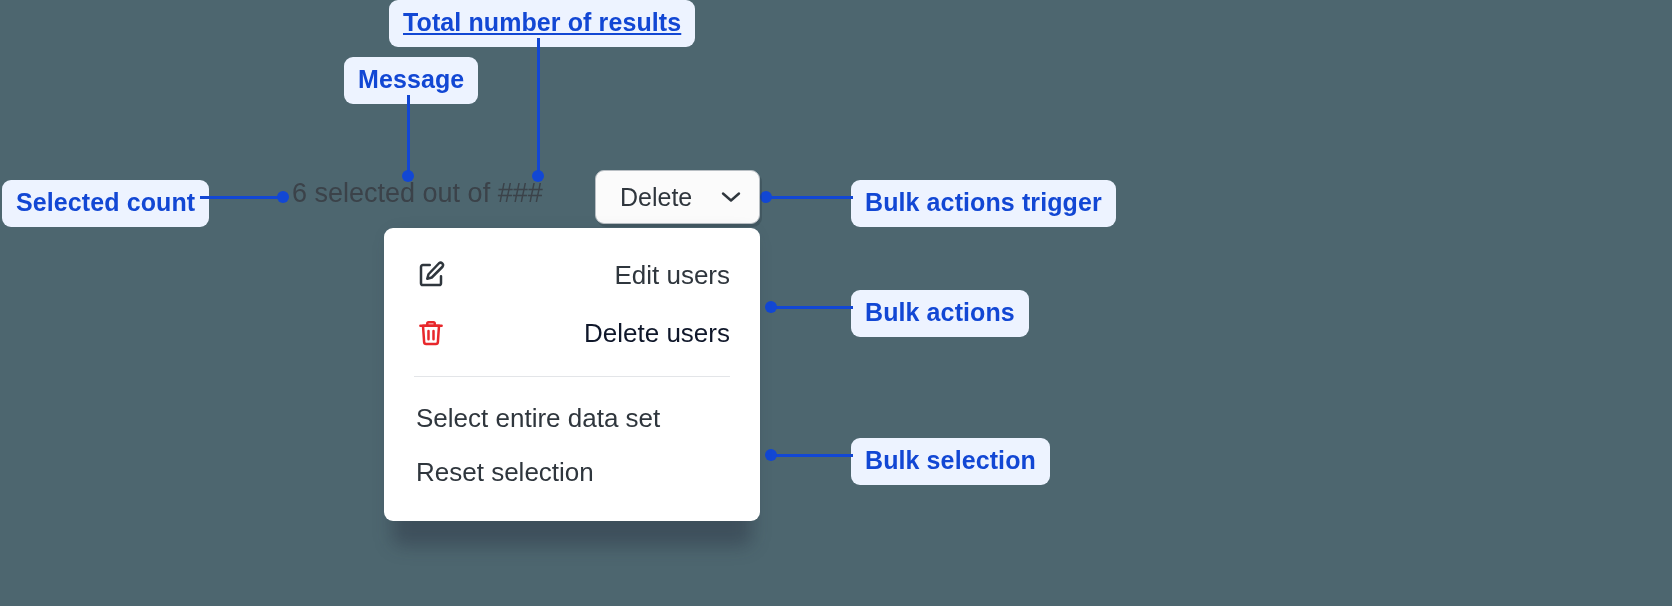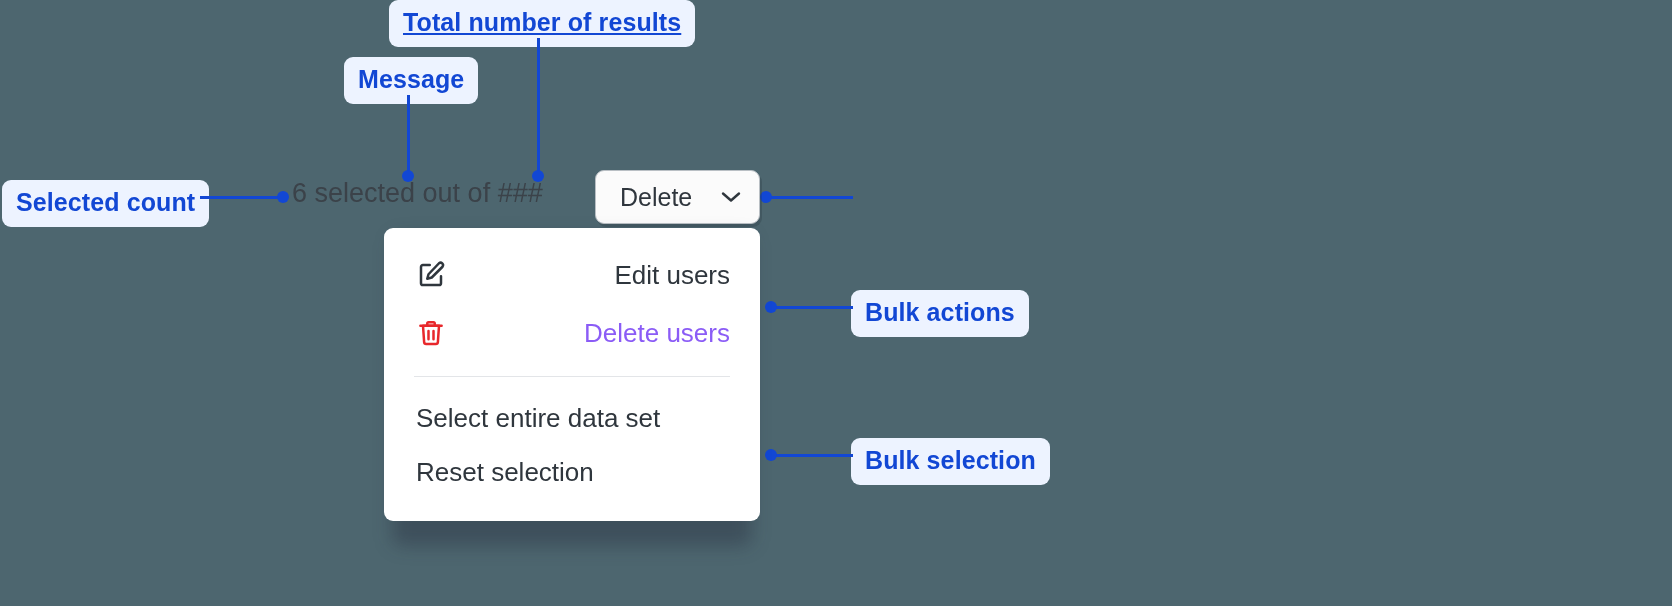--- a/index.html
+++ b/index.html
@@ -115,21 +115,21 @@
     display: flex;
     align-items: center;
     gap: 16px;
     padding: 14px 30px 14px 32px;
     font-size: 26px;
     color: #2f363d;
     line-height: 1;
     white-space: nowrap;
     justify-content: space-between;
   }
-  .menu-item.danger { color: #8b5cf6; }
+  .menu-item.danger { color: #0f172a; }
   .menu-item .mi-icon {
     width: 30px;
     height: 30px;
     flex: 0 0 30px;
     display: block;
   }
   .menu-sep {
     height: 1px;
     background: #e3e5e8;
     margin: 14px 30px 14px 30px;
@@ -145,20 +145,21 @@
   <div class="dot" style="left:532px; top:170px;"></div>
 
   <div class="callout" style="left:344px; top:57px;">Message</div>
   <div class="conn-v" style="left:407px; top:95px; height:83px;"></div>
   <div class="dot" style="left:402px; top:170px;"></div>
 
   <div class="callout" style="left:2px; top:180px;">Selected count</div>
   <div class="conn-h" style="left:200px; top:196px; width:86px;"></div>
   <div class="dot" style="left:277px; top:191px;"></div>
 
+  <div class="callout" style="left:851px; top:180px;">Bulk actions trigger</div>
   <div class="conn-h" style="left:765px; top:196px; width:88px;"></div>
   <div class="dot" style="left:760px; top:191px;"></div>
 
   <div class="callout" style="left:851px; top:290px;">Bulk actions</div>
   <div class="conn-h" style="left:770px; top:306px; width:83px;"></div>
   <div class="dot" style="left:765px; top:301px;"></div>
 
   <div class="callout" style="left:851px; top:438px;">Bulk selection</div>
   <div class="conn-h" style="left:770px; top:454px; width:83px;"></div>
   <div class="dot" style="left:765px; top:449px;"></div>

